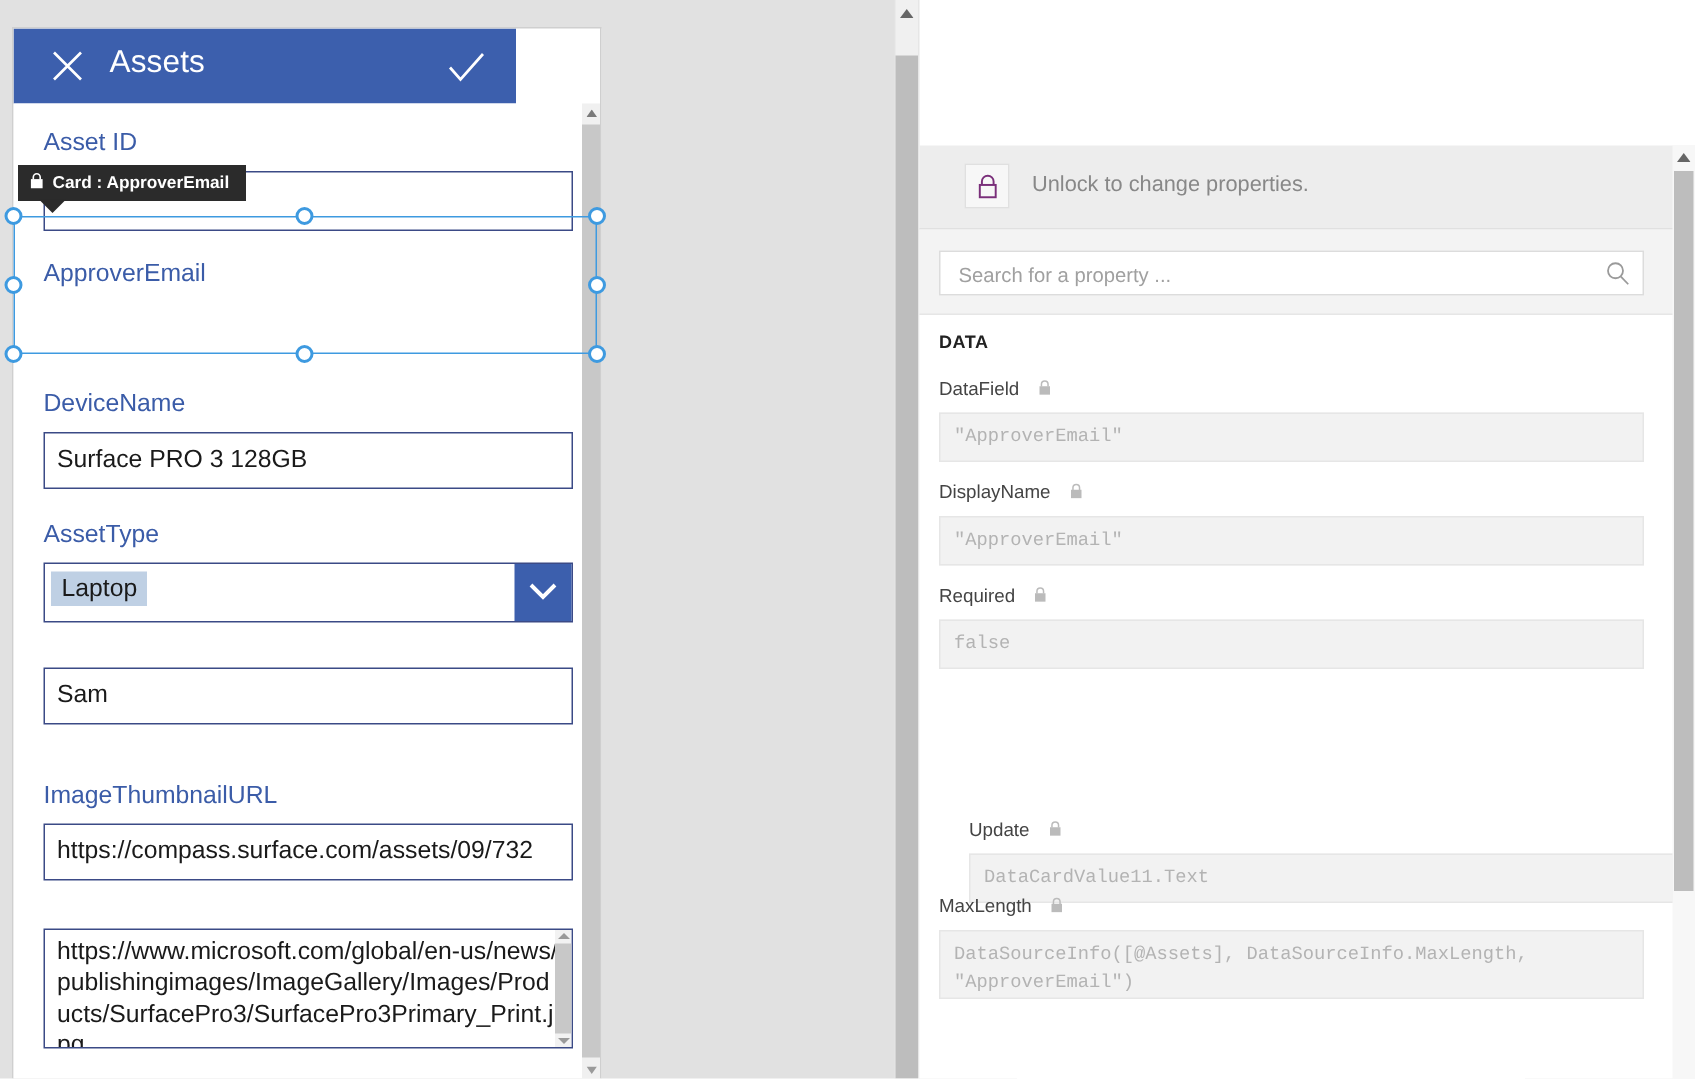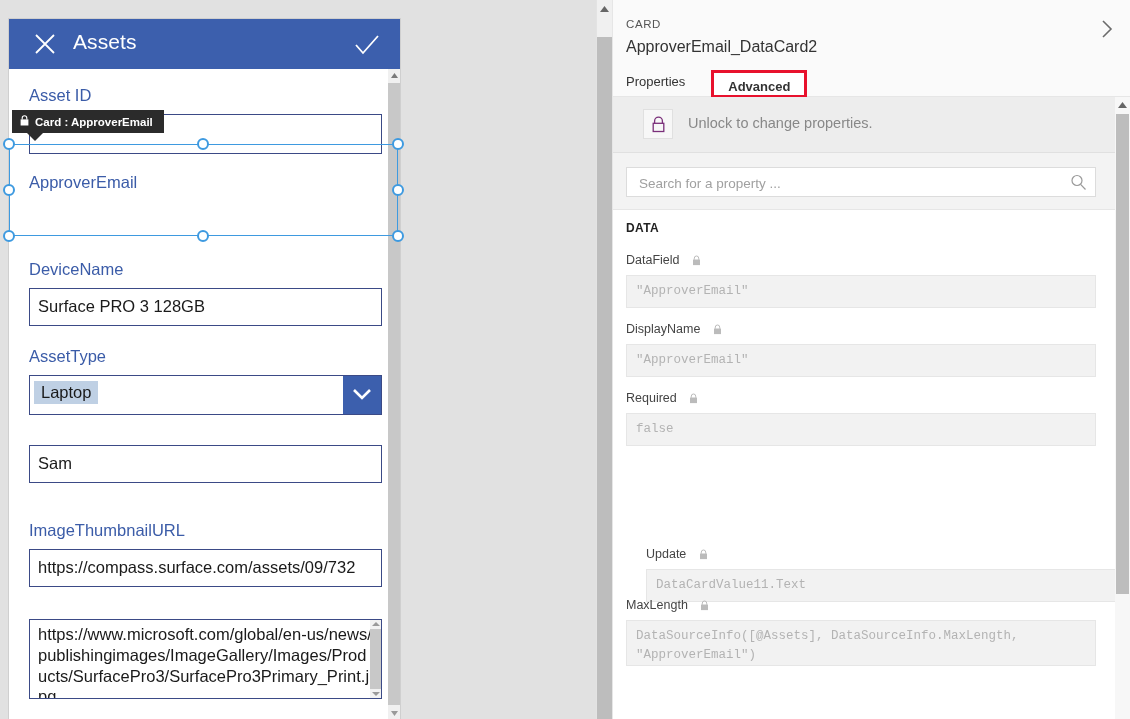--- a/index.html
+++ b/index.html
@@ -10,21 +10,21 @@
     -webkit-font-smoothing:antialiased;
   }
   #root{position:relative;width:1130px;height:719px;background:#ffffff;}
 
   
   .canvas{position:absolute;left:0;top:0;width:596px;height:719px;background:#e1e1e1;}
 
   .phone{position:absolute;left:8px;top:18px;width:393px;height:701px;background:#ffffff;
          border:1px solid #cfcfcf;border-bottom:none;box-sizing:border-box;overflow:hidden;}
 
-  .appbar{position:absolute;left:0;top:0;width:391px;height:50px;background:#3c5fad;}
+  .appbar{position:absolute;left:0;top:0;width:335px;height:50px;background:#3c5fad;}
   .appbar .x{position:absolute;left:24px;top:13px;width:24px;height:24px;}
   .appbar .title{position:absolute;left:64px;top:11px;font-size:21px;color:#ffffff;
                  font-family:"Liberation Sans", sans-serif;letter-spacing:.1px;}
   .appbar .check{position:absolute;right:20px;top:14px;width:26px;height:24px;}
 
   .formarea{position:absolute;left:0;top:50px;width:391px;height:650px;background:#ffffff;overflow:hidden;}
 
   .fcard{position:relative;padding:0 20px;}
   .flabel{font-size:16.5px;color:#3b5ca8;font-family:"Liberation Sans", sans-serif;line-height:1;}
   .finput{box-sizing:border-box;width:353px;border:1px solid #3b4a86;background:#fff;
@@ -219,34 +219,20 @@
             <path d="M4.5 0 L9 6 L0 6 Z" fill="#666"></path>
           </svg>
       </span>
       <span class="cthumb"></span>
     </div>
 
   </div>
 
   <div class="panel">
 
-    <div class="phead">
-      <div class="pkicker">CARD</div>
-      <div class="pname">ApproverEmail_DataCard2</div>
-      <span class="pchev">
-        <svg width="22" height="22" viewBox="0 0 22 22">
-            <path d="M7 3 L15 11 L7 19" stroke="#6b6b6b" stroke-width="1.6" fill="none"></path>
-          </svg>
-      </span>
-
-      <div class="tabs">
-        <span class="tab">Properties</span>
-        <span class="tab adv">Advanced</span>
-      </div>
-    </div>
 
     <div class="lockbar">
       <span class="lockbtn">
         <svg width="15" height="17" viewBox="0 0 15 17">
           <path d="M3.6 7.4 V5 a3.9 3.9 0 0 1 7.8 0 V7.4" stroke="#7a2f7a" stroke-width="1.3" fill="none"></path>
           <rect x="2.2" y="7.3" width="10.6" height="8.2" stroke="#7a2f7a" stroke-width="1.3" fill="none"></rect>
         </svg>
       </span>
       <span class="locktxt">Unlock to change properties.</span>
     </div>

